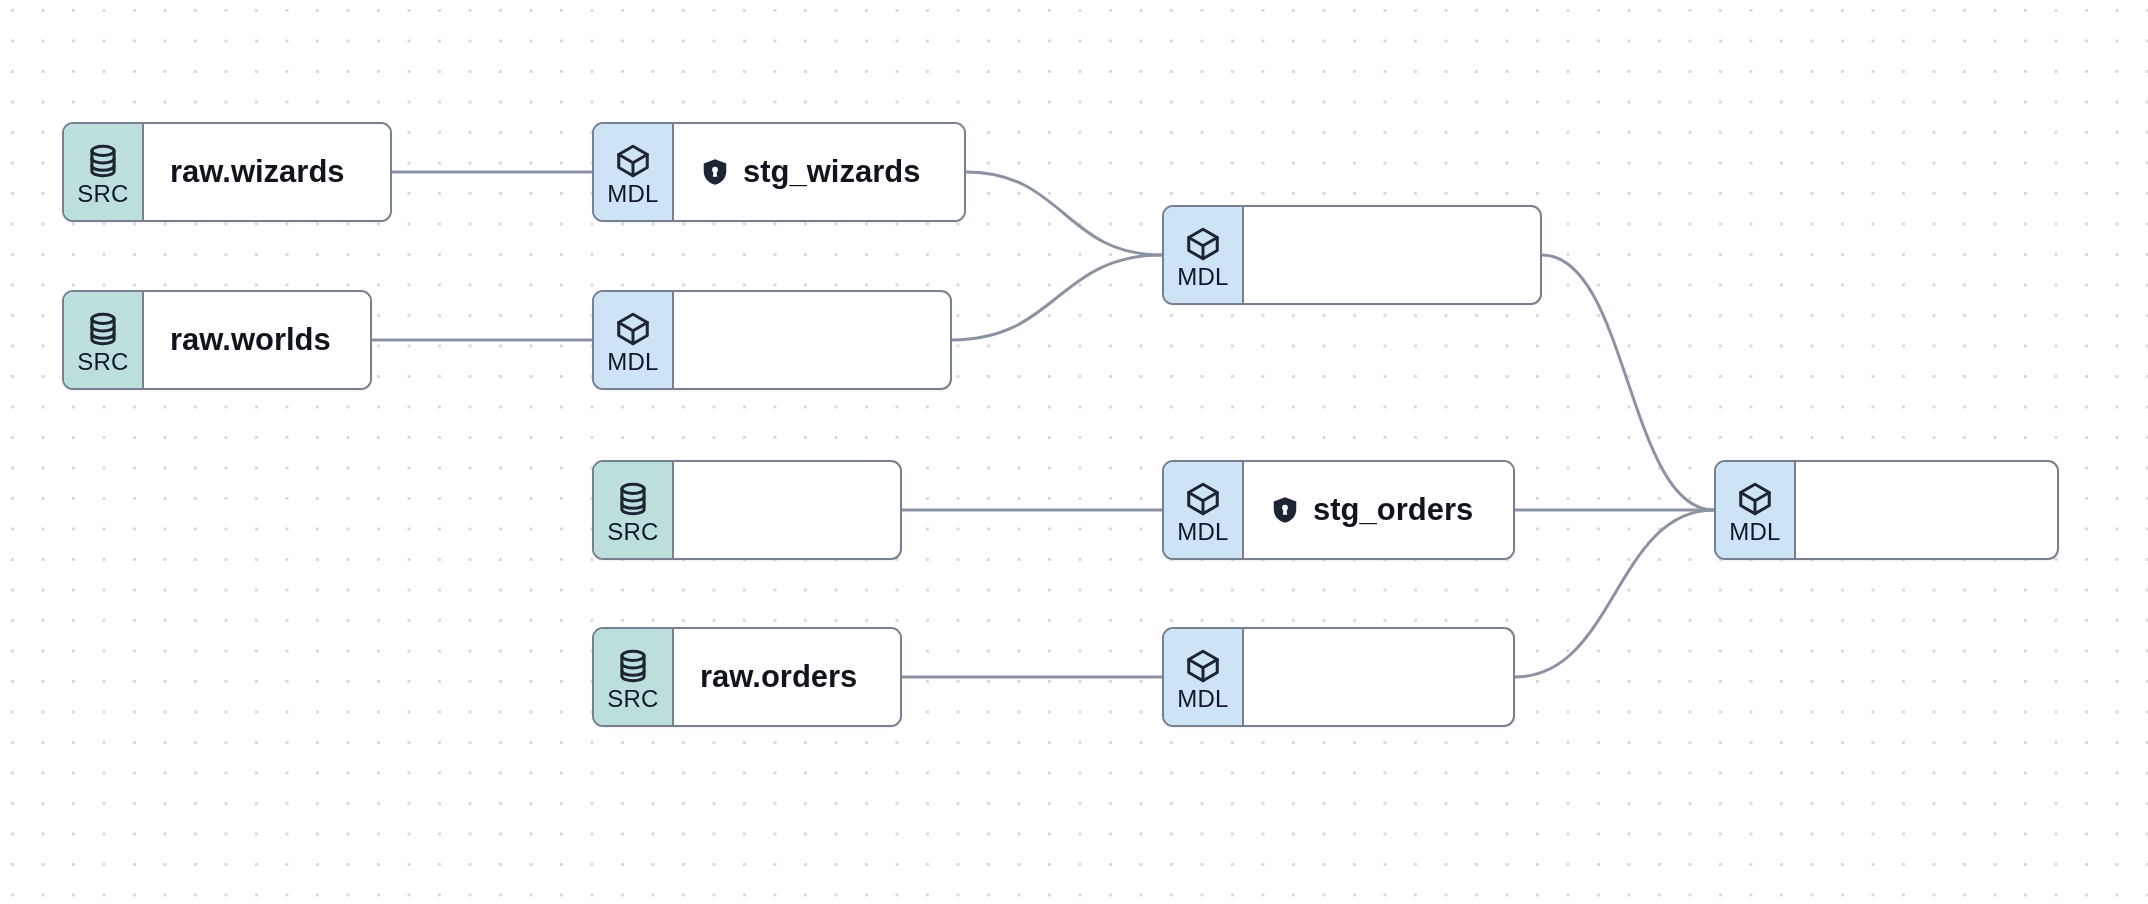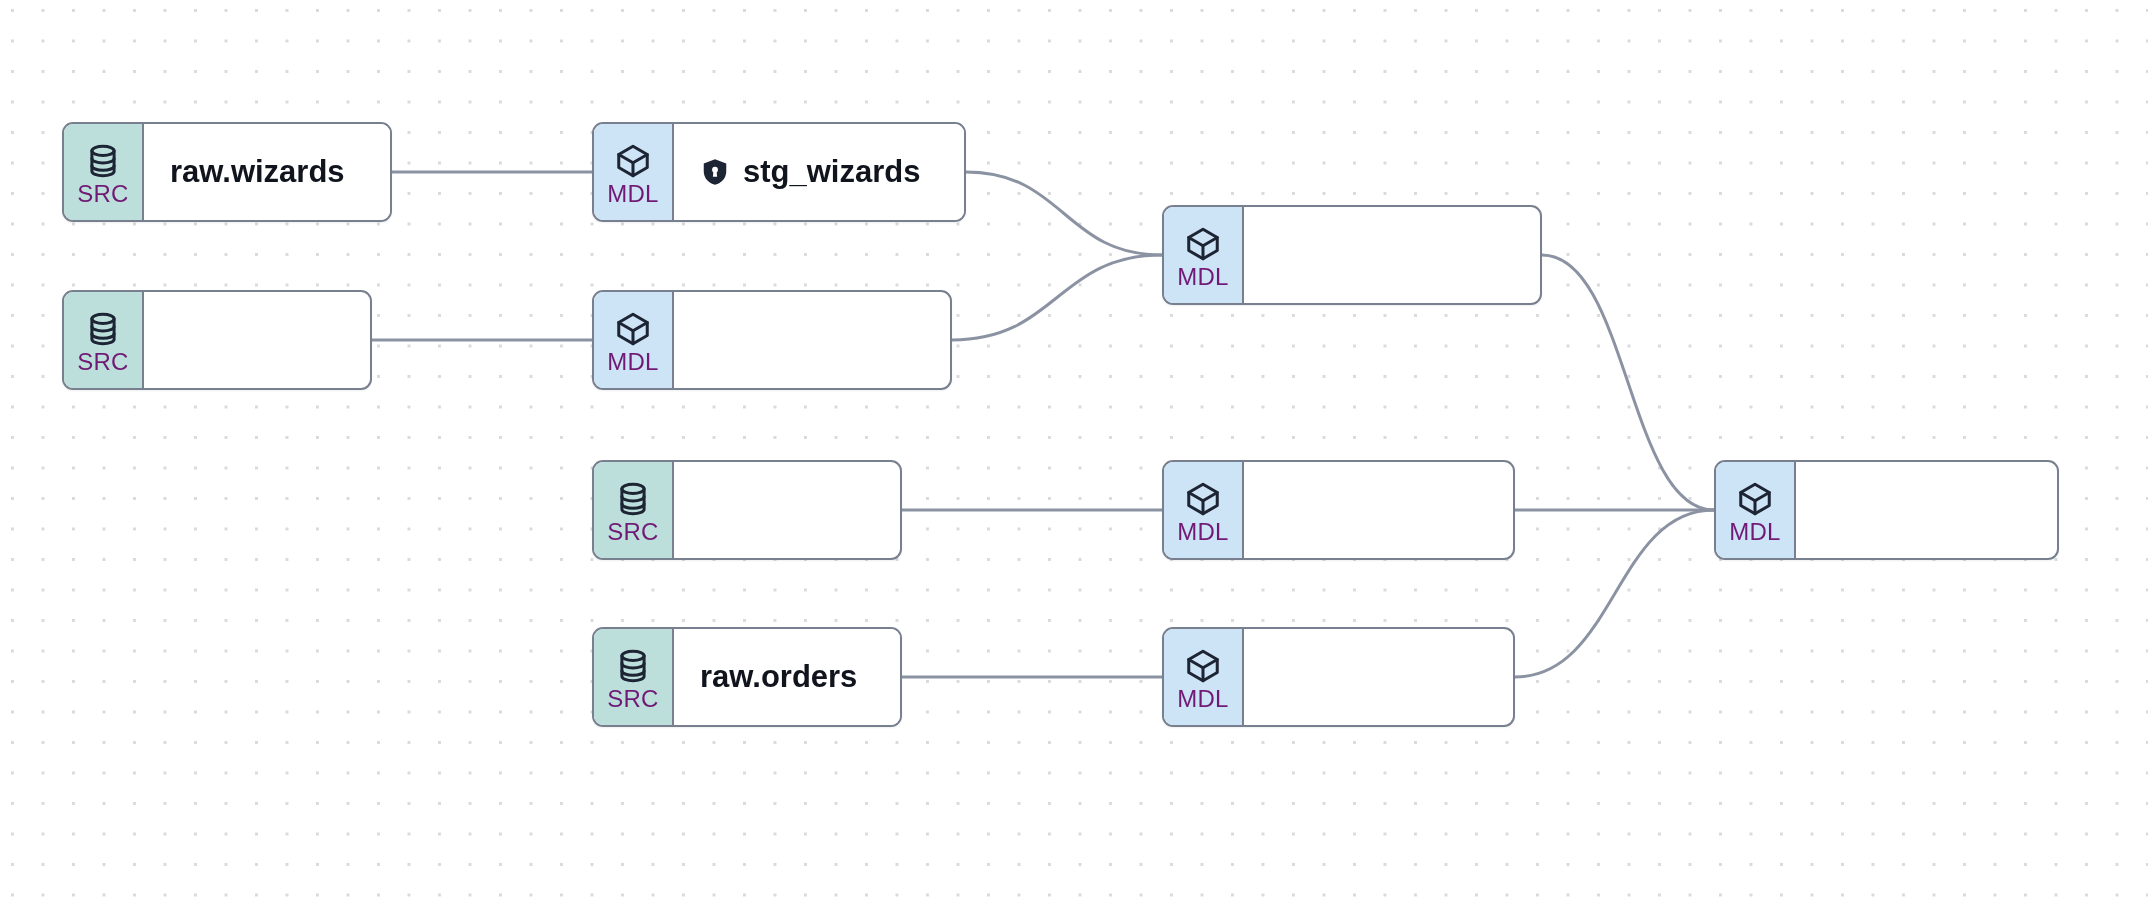--- a/index.html
+++ b/index.html
@@ -54,21 +54,21 @@
   }
   .badge-src { background: #bcdfdb; }
   .badge-mdl { background: #cde3f6; text-align: center; }
   .badge-icon {
     display: block;
     line-height: 0;
   }
   .badge-label {
     font-size: 24px;
     line-height: 26px;
-    color: #701a75;
+    color: #0f172a;
     letter-spacing: 0.2px;
     font-family: "Liberation Sans", sans-serif;
   }
   .node-body {
     flex: 1 1 auto;
     display: flex;
     align-items: center;
     gap: 13px;
     padding: 0 22px 0 26px;
     background: #ffffff;
@@ -122,20 +122,24 @@
       <div class="node" style="left: 62px; top: 290px; width: 310px; height: 100px;">
     <div class="node-badge badge-src">
       <span class="badge-icon"><svg width="38" height="38" viewBox="0 0 24 24" fill="none" stroke="#1d2433" stroke-width="1.9" stroke-linecap="round" stroke-linejoin="round">
               <ellipse cx="12" cy="5.6" rx="7" ry="2.9"></ellipse>
               <path d="M5 5.6 v12.8 c0 1.6 3.1 2.9 7 2.9 s7 -1.3 7 -2.9 V5.6"></path>
               <path d="M5 10.4 c0 1.6 3.1 2.9 7 2.9 s7 -1.3 7 -2.9"></path>
               <path d="M5 15 c0 1.6 3.1 2.9 7 2.9 s7 -1.3 7 -2.9"></path>
             </svg></span>
       <span class="badge-label">SRC</span>
     </div>
+    <div class="node-body">
+
+      <span class="node-label">raw.worlds</span>
+    </div>
   </div>
       <div class="node" style="left: 592px; top: 460px; width: 310px; height: 100px;">
     <div class="node-badge badge-src">
       <span class="badge-icon"><svg width="38" height="38" viewBox="0 0 24 24" fill="none" stroke="#1d2433" stroke-width="1.9" stroke-linecap="round" stroke-linejoin="round">
               <ellipse cx="12" cy="5.6" rx="7" ry="2.9"></ellipse>
               <path d="M5 5.6 v12.8 c0 1.6 3.1 2.9 7 2.9 s7 -1.3 7 -2.9 V5.6"></path>
               <path d="M5 10.4 c0 1.6 3.1 2.9 7 2.9 s7 -1.3 7 -2.9"></path>
               <path d="M5 15 c0 1.6 3.1 2.9 7 2.9 s7 -1.3 7 -2.9"></path>
             </svg></span>
       <span class="badge-label">SRC</span>
@@ -186,20 +190,28 @@
   </div>
       <div class="node" style="left: 1162px; top: 460px; width: 353px; height: 100px;">
     <div class="node-badge badge-mdl">
       <span class="badge-icon"><svg width="38" height="38" viewBox="0 0 24 24" fill="none" stroke="#1d2433" stroke-width="1.9" stroke-linecap="round" stroke-linejoin="round">
               <path d="M21 7.9 L12 2.7 L3 7.9 v8.2 L12 21.3 L21 16.1 Z"></path>
               <path d="M3 7.9 L12 13.1 L21 7.9"></path>
               <path d="M12 13.1 V21.3"></path>
             </svg></span>
       <span class="badge-label">MDL</span>
     </div>
+    <div class="node-body">
+      <span class="node-lock"><svg width="30" height="30" viewBox="0 0 24 24">
+              <path d="M12 1.8 L21 5.2 v6.3 c0 5.2 -3.8 9.3 -9 10.7 C6.8 20.8 3 16.7 3 11.5 V5.2 Z" fill="#1d2433"></path>
+              <circle cx="12" cy="10.1" r="2.35" fill="#ffffff"></circle>
+              <path d="M10.85 10.6 h2.3 l0.55 5.2 h-3.4 Z" fill="#ffffff"></path>
+            </svg></span>
+      <span class="node-label">stg_orders</span>
+    </div>
   </div>
       <div class="node" style="left: 1162px; top: 627px; width: 353px; height: 100px;">
     <div class="node-badge badge-mdl">
       <span class="badge-icon"><svg width="38" height="38" viewBox="0 0 24 24" fill="none" stroke="#1d2433" stroke-width="1.9" stroke-linecap="round" stroke-linejoin="round">
               <path d="M21 7.9 L12 2.7 L3 7.9 v8.2 L12 21.3 L21 16.1 Z"></path>
               <path d="M3 7.9 L12 13.1 L21 7.9"></path>
               <path d="M12 13.1 V21.3"></path>
             </svg></span>
       <span class="badge-label">MDL</span>
     </div>

